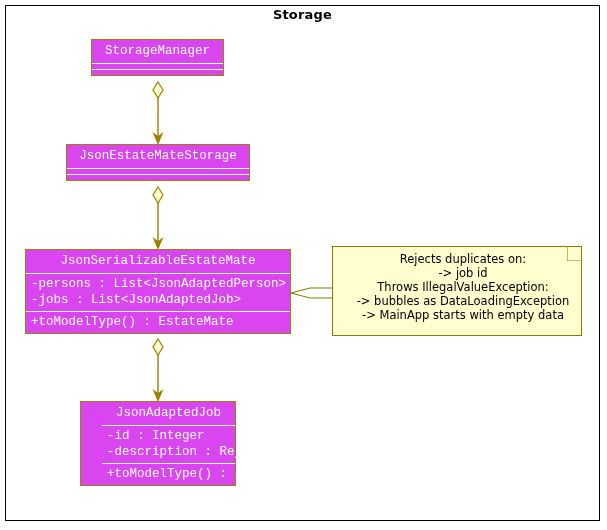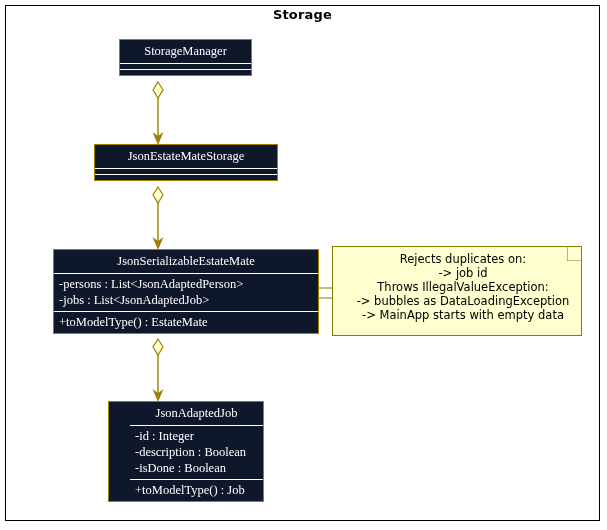--- a/index.html
+++ b/index.html
@@ -42,28 +42,27 @@
     font-family: "DejaVu Sans", sans-serif;
     font-size: 13px;
     font-weight: bold;
     color: #000000;
     letter-spacing: 0.2px;
   }
 
   
   .uml-class {
     position: absolute;
-    background: #0f172a;
+    background: #d946ef;
     border: 1px solid #A08000;
     box-sizing: border-box;
     color: #FFFFFF;
-    font-family: Liberation Serif, serif;
+    font-family: Liberation Mono, monospace;
     font-size: 12.5px;
     line-height: 16px;
-    margin-left: 28px;
   }
   .uml-title {
     text-align: center;
     padding: 3px 6px 4px 6px;
     white-space: nowrap;
     font-size: 12.5px;
   }
   .uml-sep {
     height: 1px;
     background: #FFFFFF;
@@ -176,22 +175,21 @@
     <div class="uml-compartment empty"></div>
     <div class="uml-sep"></div>
     <div class="uml-compartment empty"></div>
   </div>
 
   <div class="uml-class" style="left:80px; top:401px; width:156px;padding-left:21px;">
     <div class="uml-title">JsonAdaptedJob</div>
     <div class="uml-sep"></div>
     <div class="uml-compartment">
       <div class="uml-row">-id : Integer</div>
-      <div class="uml-row">-description : Boolean</div>
-      <div class="uml-row">-isDone : Boolean</div>
+      <div class="uml-row">-description : Rejects</div>
     </div>
     <div class="uml-sep"></div>
     <div class="uml-compartment">
       <div class="uml-row">+toModelType() : Job</div>
     </div>
   </div>
 
   <div class="note" style="left:332px; top:246px; width:250px; height:90px;">
     <div class="note-line">Rejects duplicates on:</div>
     <div class="note-line">-&gt; job id</div>

